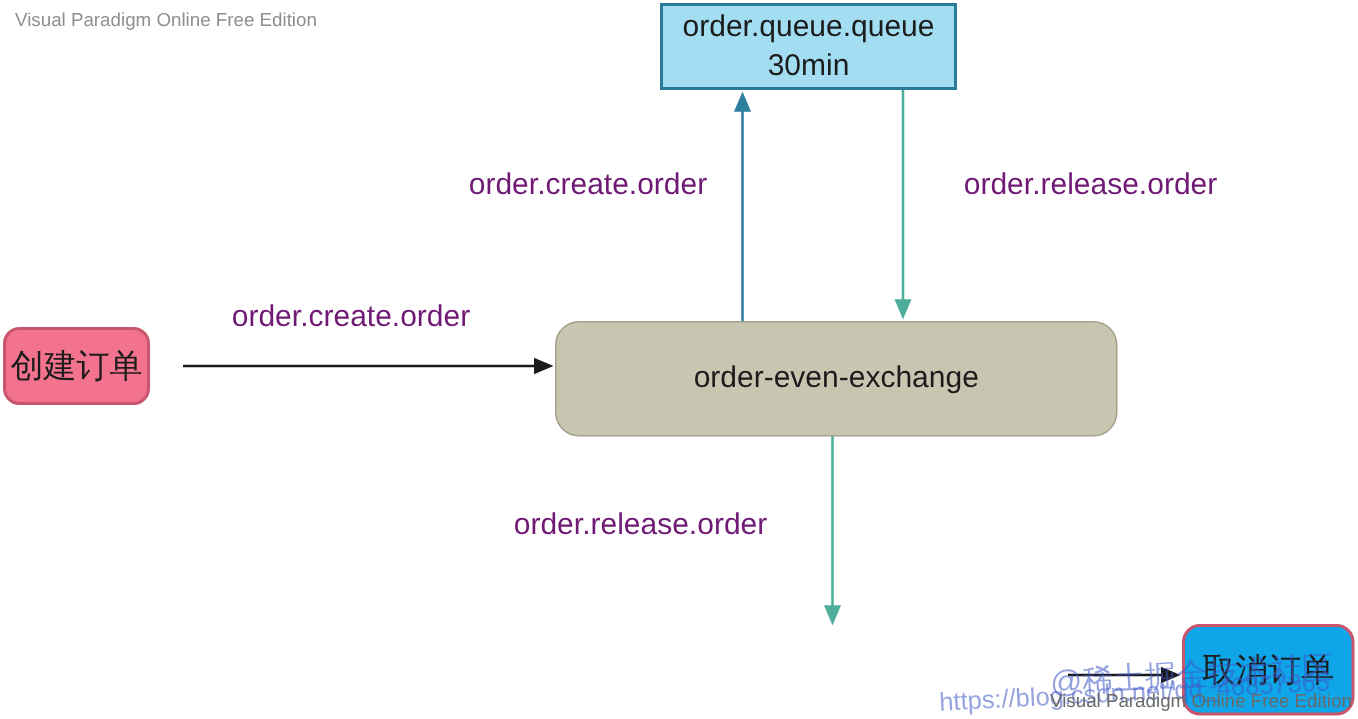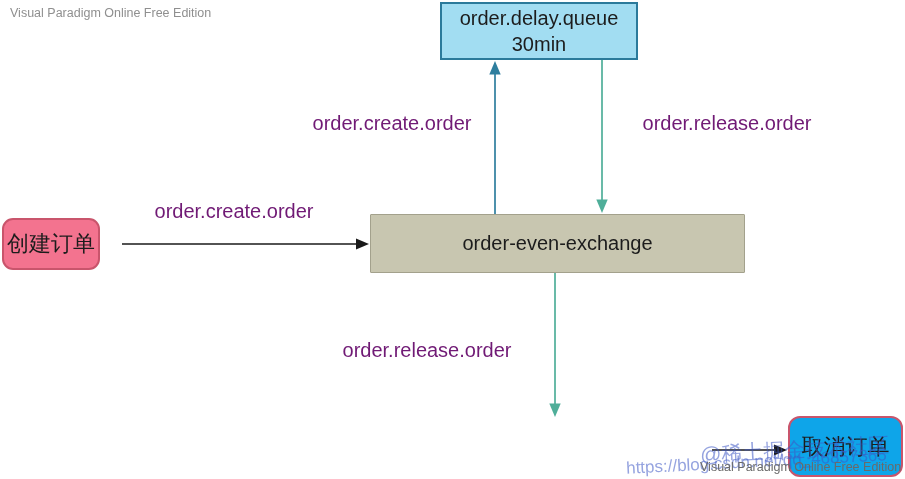--- a/index.html
+++ b/index.html
@@ -11,22 +11,22 @@
   .node{
     position:absolute;z-index:2;display:flex;flex-direction:column;
     align-items:center;justify-content:center;text-align:center;
     font-size:20px;box-sizing:border-box;
   }
   .node-delay-queue{
     left:440px;top:2px;width:198px;height:58px;
     background:#a2ddf2;border:2px solid #2b7a9b;line-height:26px;
   }
   .node-exchange{
-    left:370px;top:214px;width:375px;height:59px;
-    background:#c8c6b0;border:1.5px solid #a3a18c;border-radius:1px;
+    left:370px;top:214px;width:375px;height:77px;
+    background:#c8c6b0;border:1.5px solid #a3a18c;border-radius:16px;
   }
   .node-create-order{
     left:2px;top:218px;width:98px;height:52px;
     background:#f3738f;border:2px solid #c9556c;border-radius:11px;font-size:22px;
   }
   .node-release-queue{
     left:424px;top:419px;width:288px;height:59px;
     background:#7de7c1;border:2px solid #46a989;
   }
   .node-cancel-order{
@@ -75,21 +75,21 @@
       <polygon points="602,213 596.3,199.5 607.7,199.5" fill="#4fae99"></polygon>
     </g>
 
     <g>
       <line x1="555" y1="273" x2="555" y2="404" stroke="#4fae99" stroke-width="1.7"></line>
       <polygon points="555,417 549.3,403.5 560.7,403.5" fill="#4fae99"></polygon>
     </g>
   </svg>
 
   <div class="node node-delay-queue">
-    <div>order.delay.queue</div>
+    <div>order.queue.queue</div>
     <div>30min</div>
   </div>
 
   <div class="node node-exchange">
     <div>order-even-exchange</div>
   </div>
 
   <div class="node node-create-order">
     <div>创建订单</div>
   </div>

